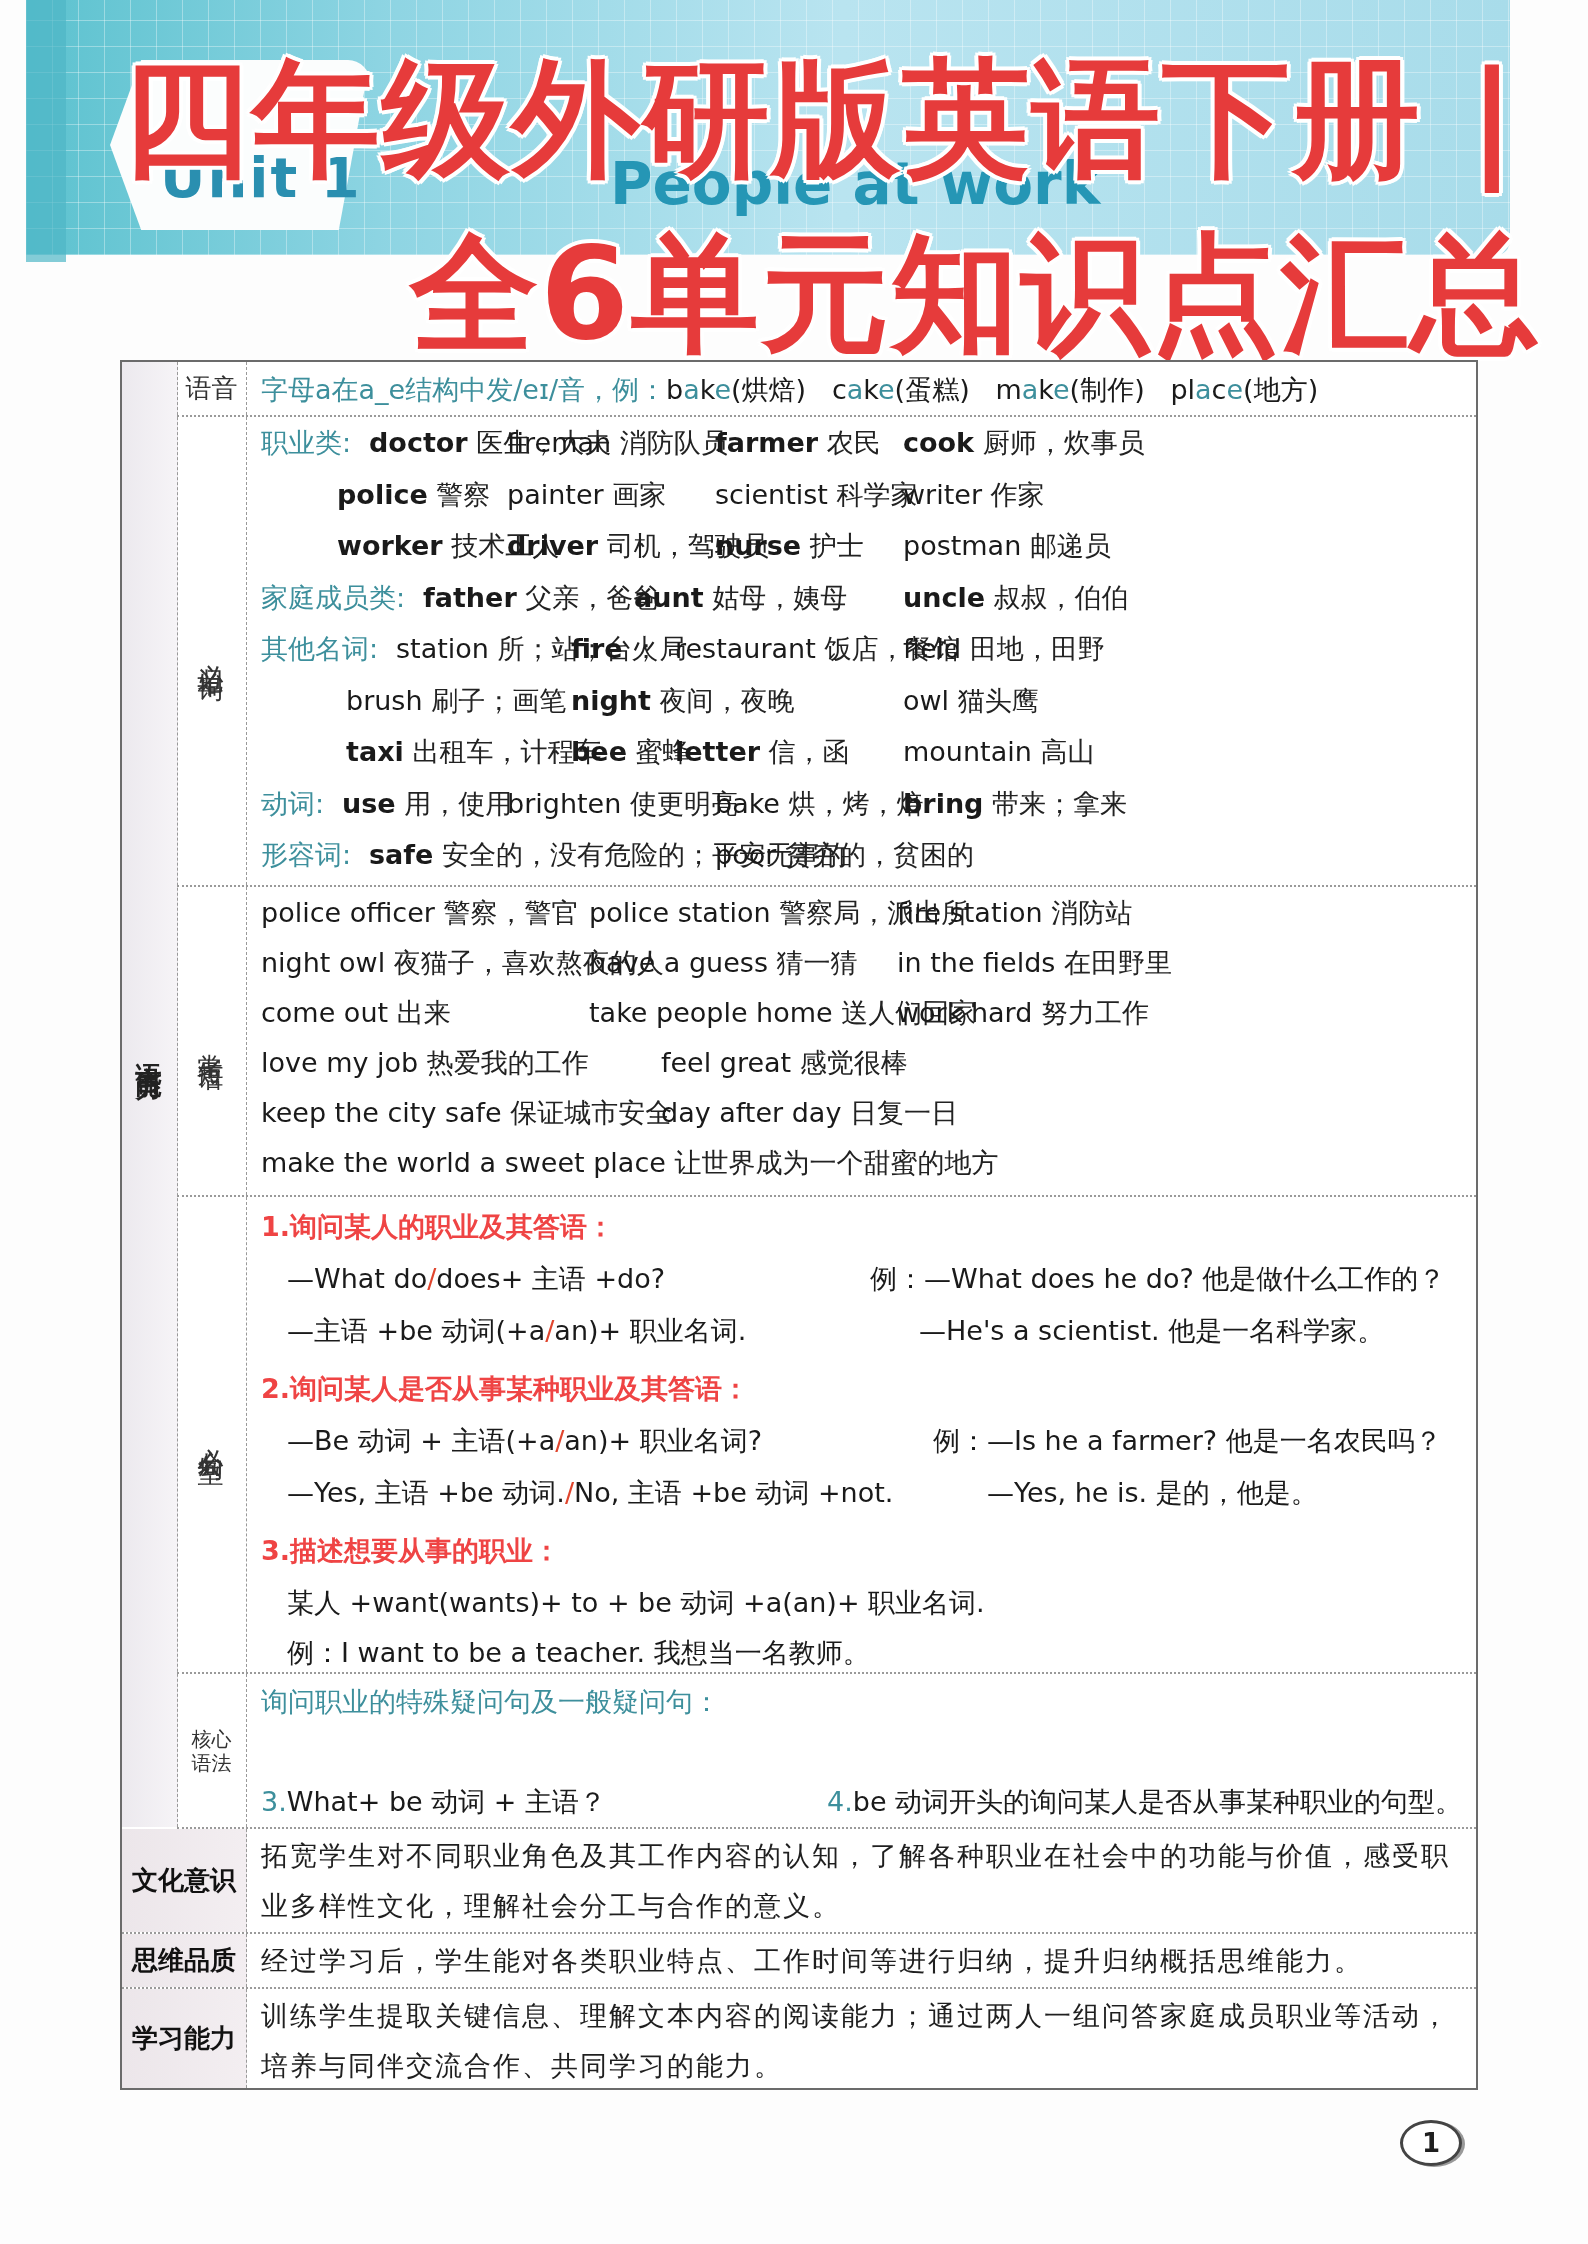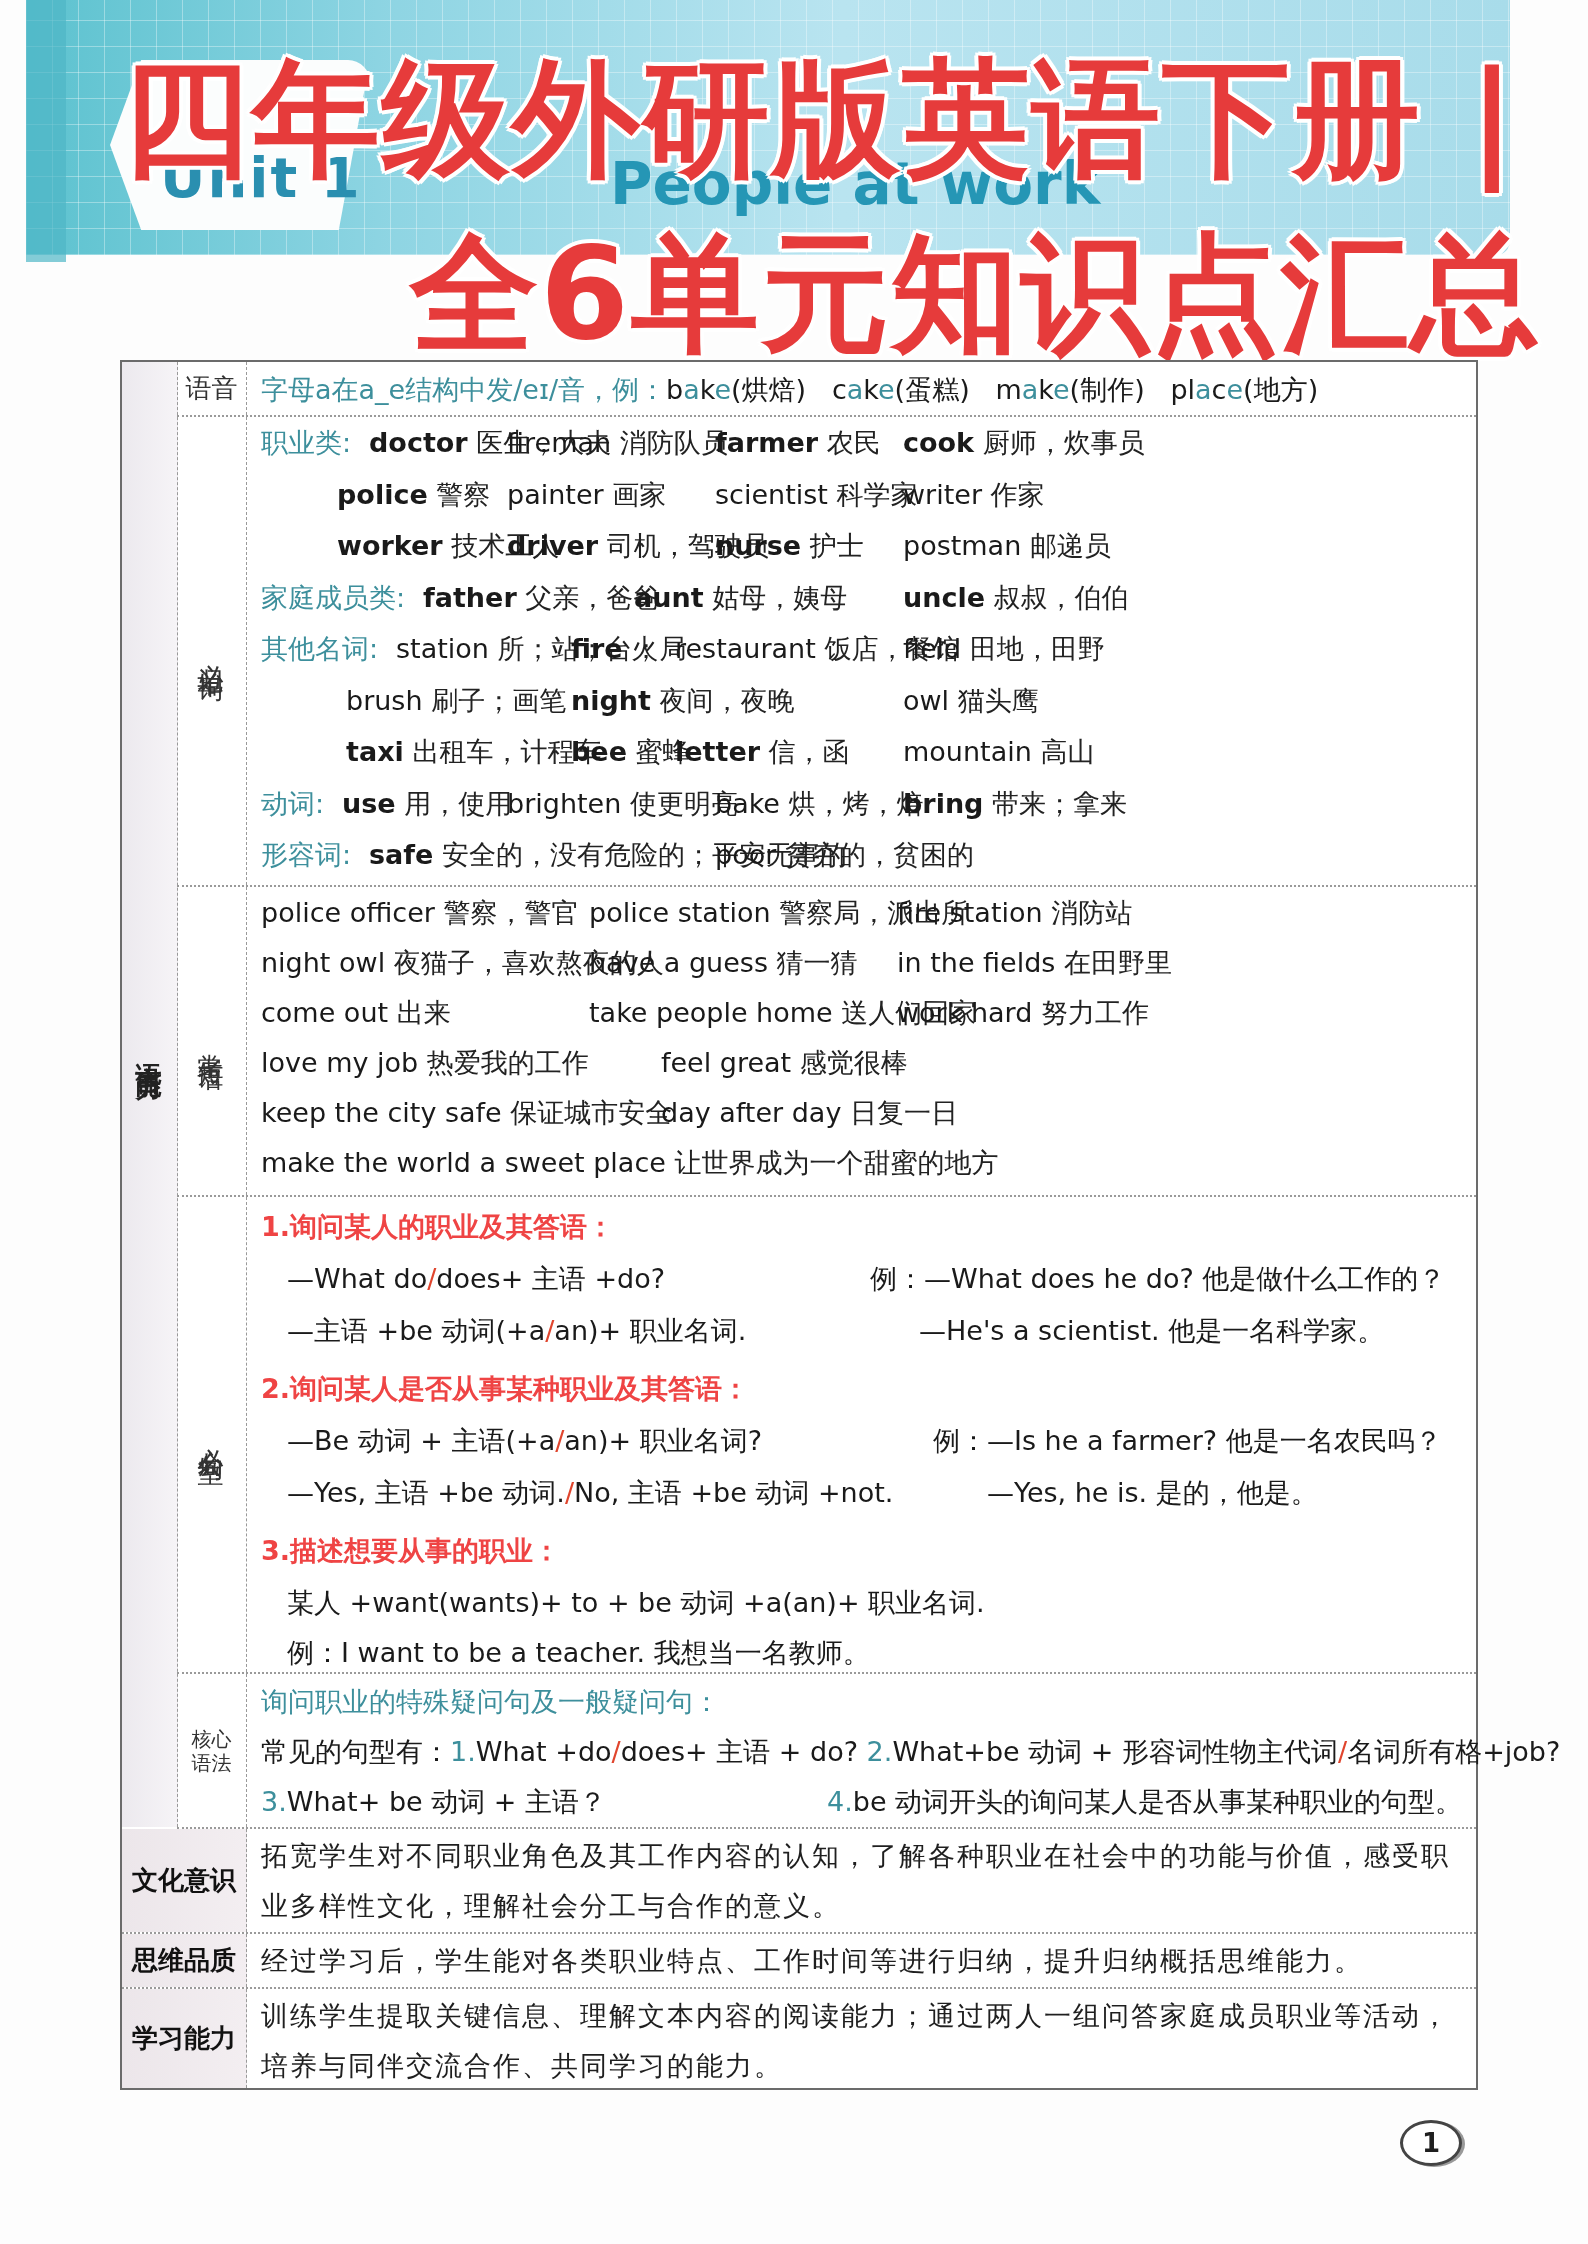--- a/index.html
+++ b/index.html
@@ -203,21 +203,20 @@
       <div class="line" style="left:40px;top:438px;">例：I want to be a teacher. 我想当一名教师。</div>
     </div>
   </div>
 
   <div class="row" style="top:1312px;height:155px;">
     <div class="cat two-line">
         <span style="width:56px;display:block;word-break:break-all;">核心语法</span>
       </div>
     <div class="content">
       <div class="line teal" style="left:14px;top:10px;">询问职业的特殊疑问句及一般疑问句：</div>
-      <div class="line" style="left:14px;top:60px;"><span>常见的句型有：</span><span class="teal">1.</span><span>What +do</span><span class="red">/</span><span>does+ 主语 + do?</span>&nbsp;<span class="teal">2.</span><span>What+be 动词 + 形容词性物主代词</span><span class="red">/</span><span>名词所有格+job?</span></div>
       <div class="line" style="left:14px;top:110px;"><span class="teal">3.</span><span>What+ be 动词 + 主语？</span></div>
       <div class="line" style="left:580px;top:110px;"><span class="teal">4.</span><span>be 动词开头的询问某人是否从事某种职业的句型。</span></div>
     </div>
   </div>
 
   <div class="row full" style="top:1467px;height:105px;">
     <div class="cat">文化意识</div>
     <div class="content">
         <div class="para" style="top:2px;">拓宽学生对不同职业角色及其工作内容的认知，了解各种职业在社会中的功能与价值，感受职业多样性文化，理解社会分工与合作的意义。</div>
       </div>

